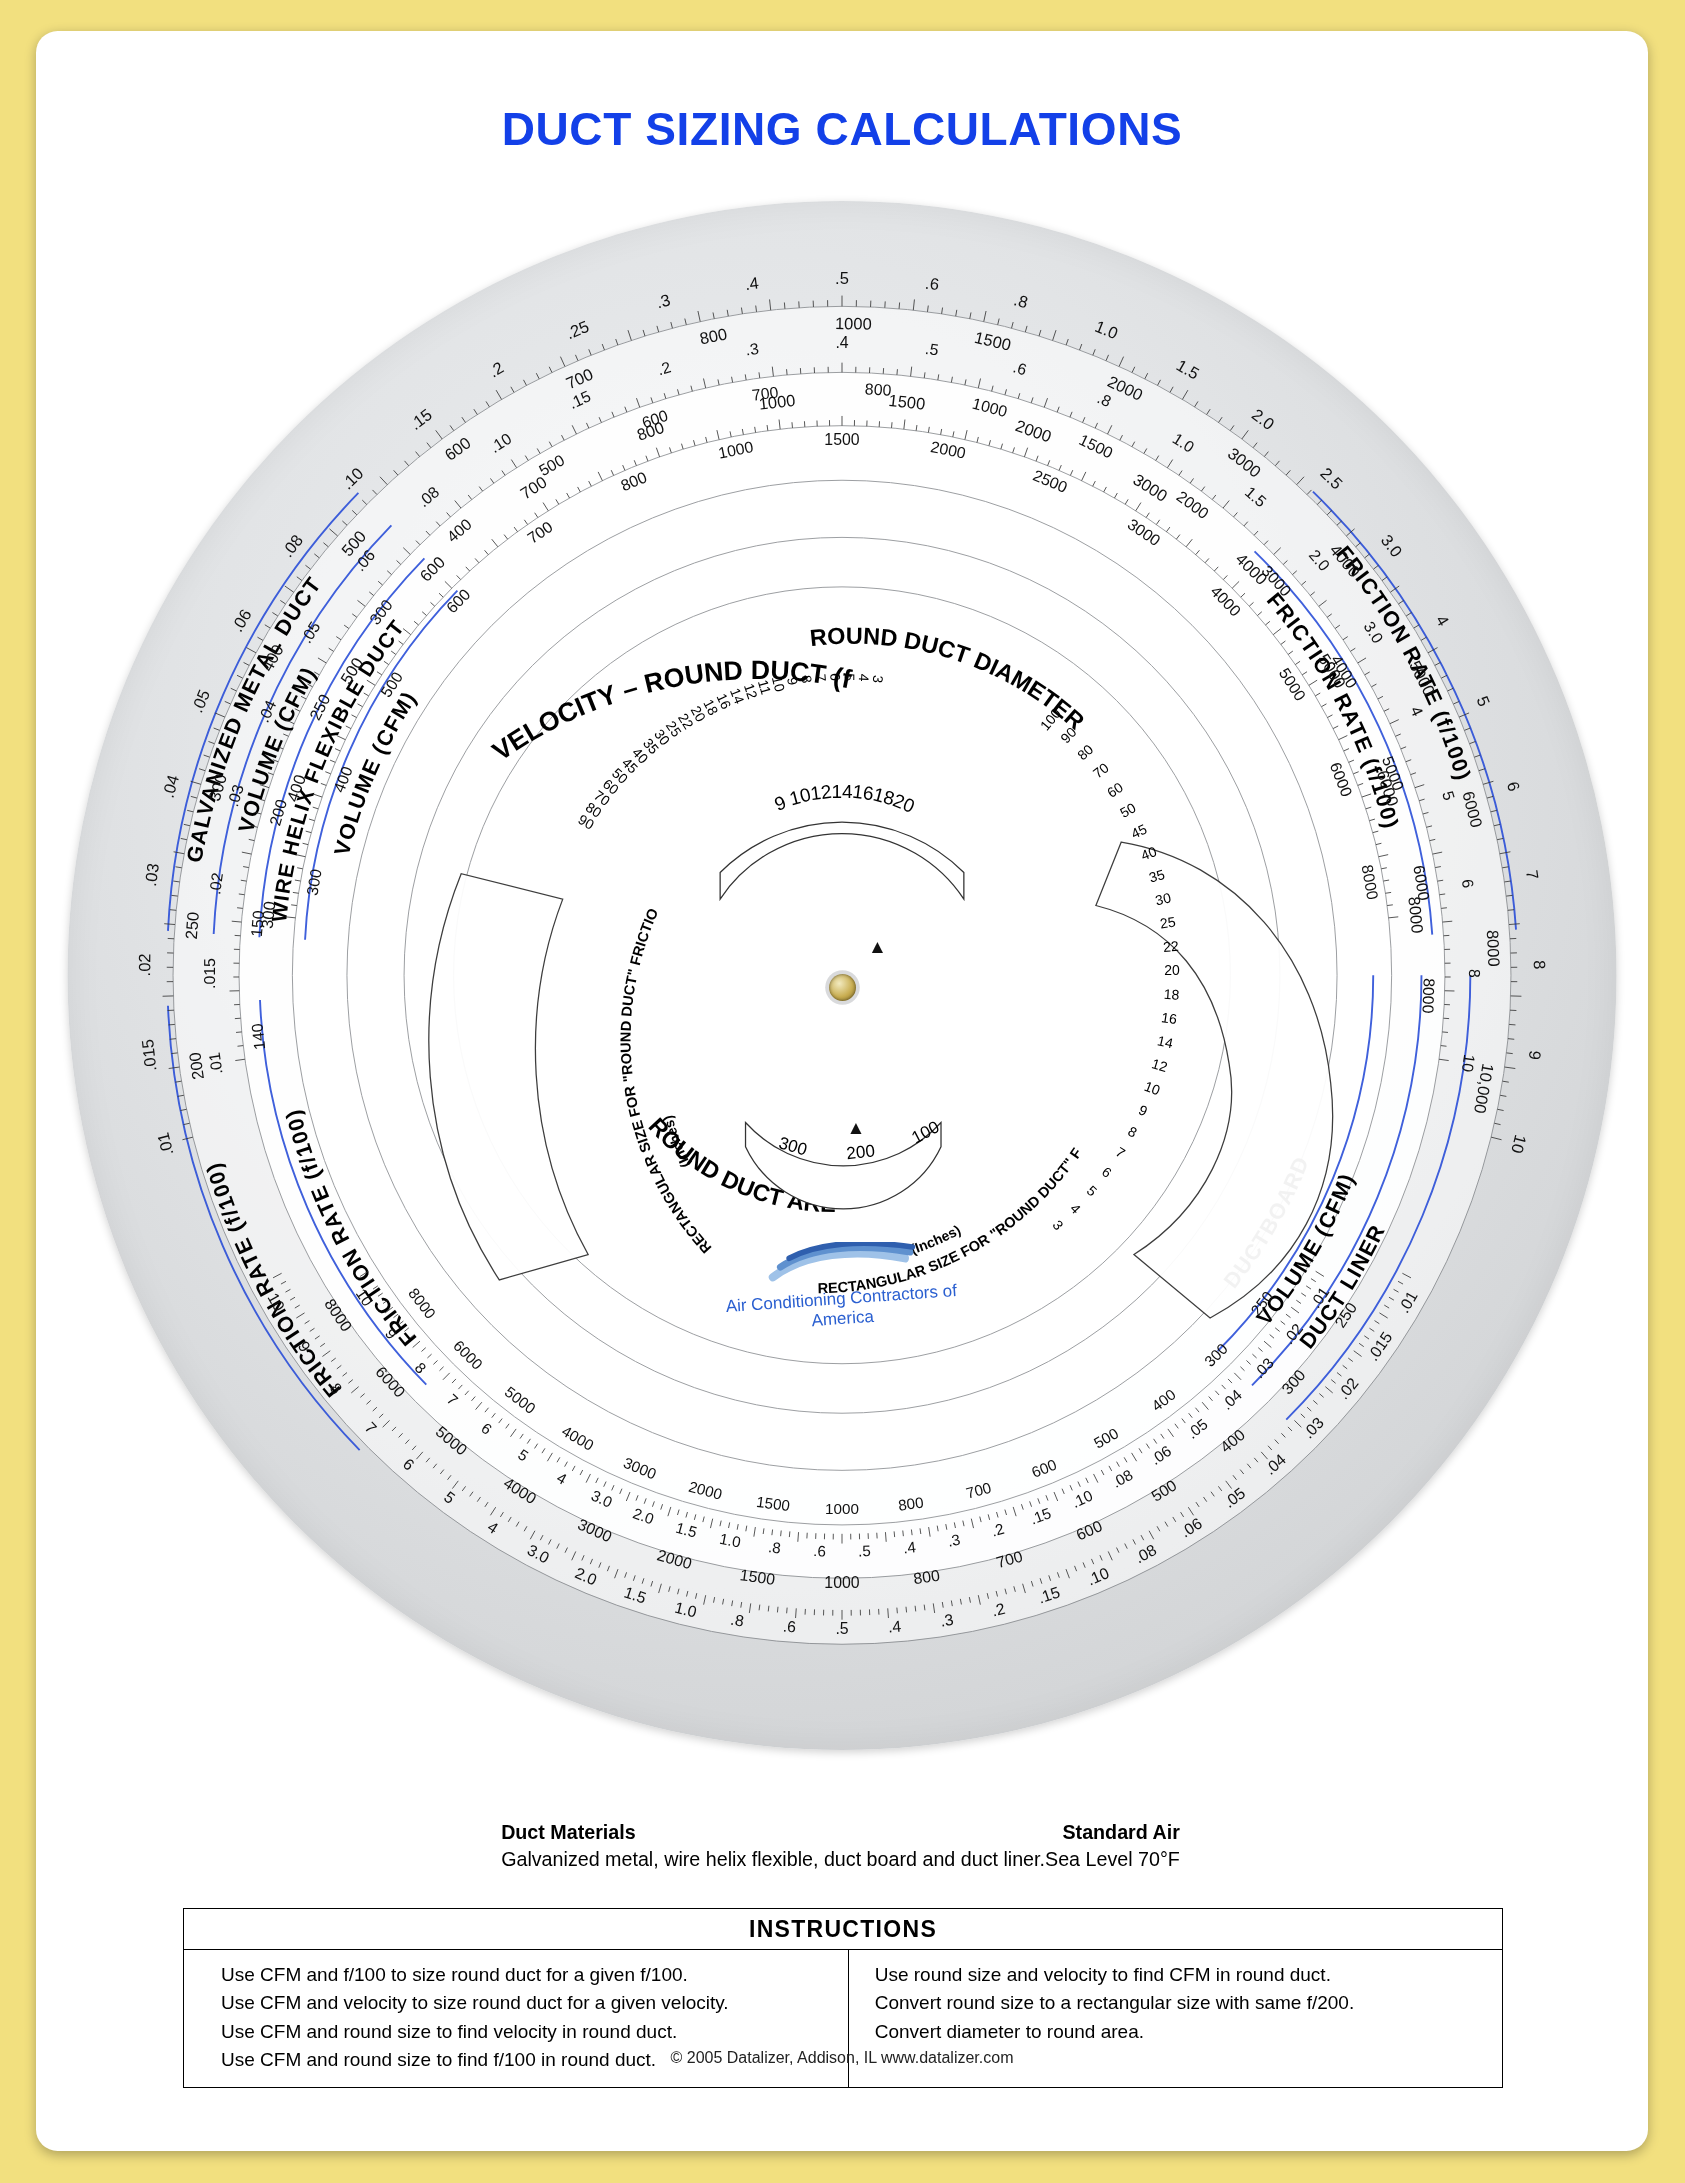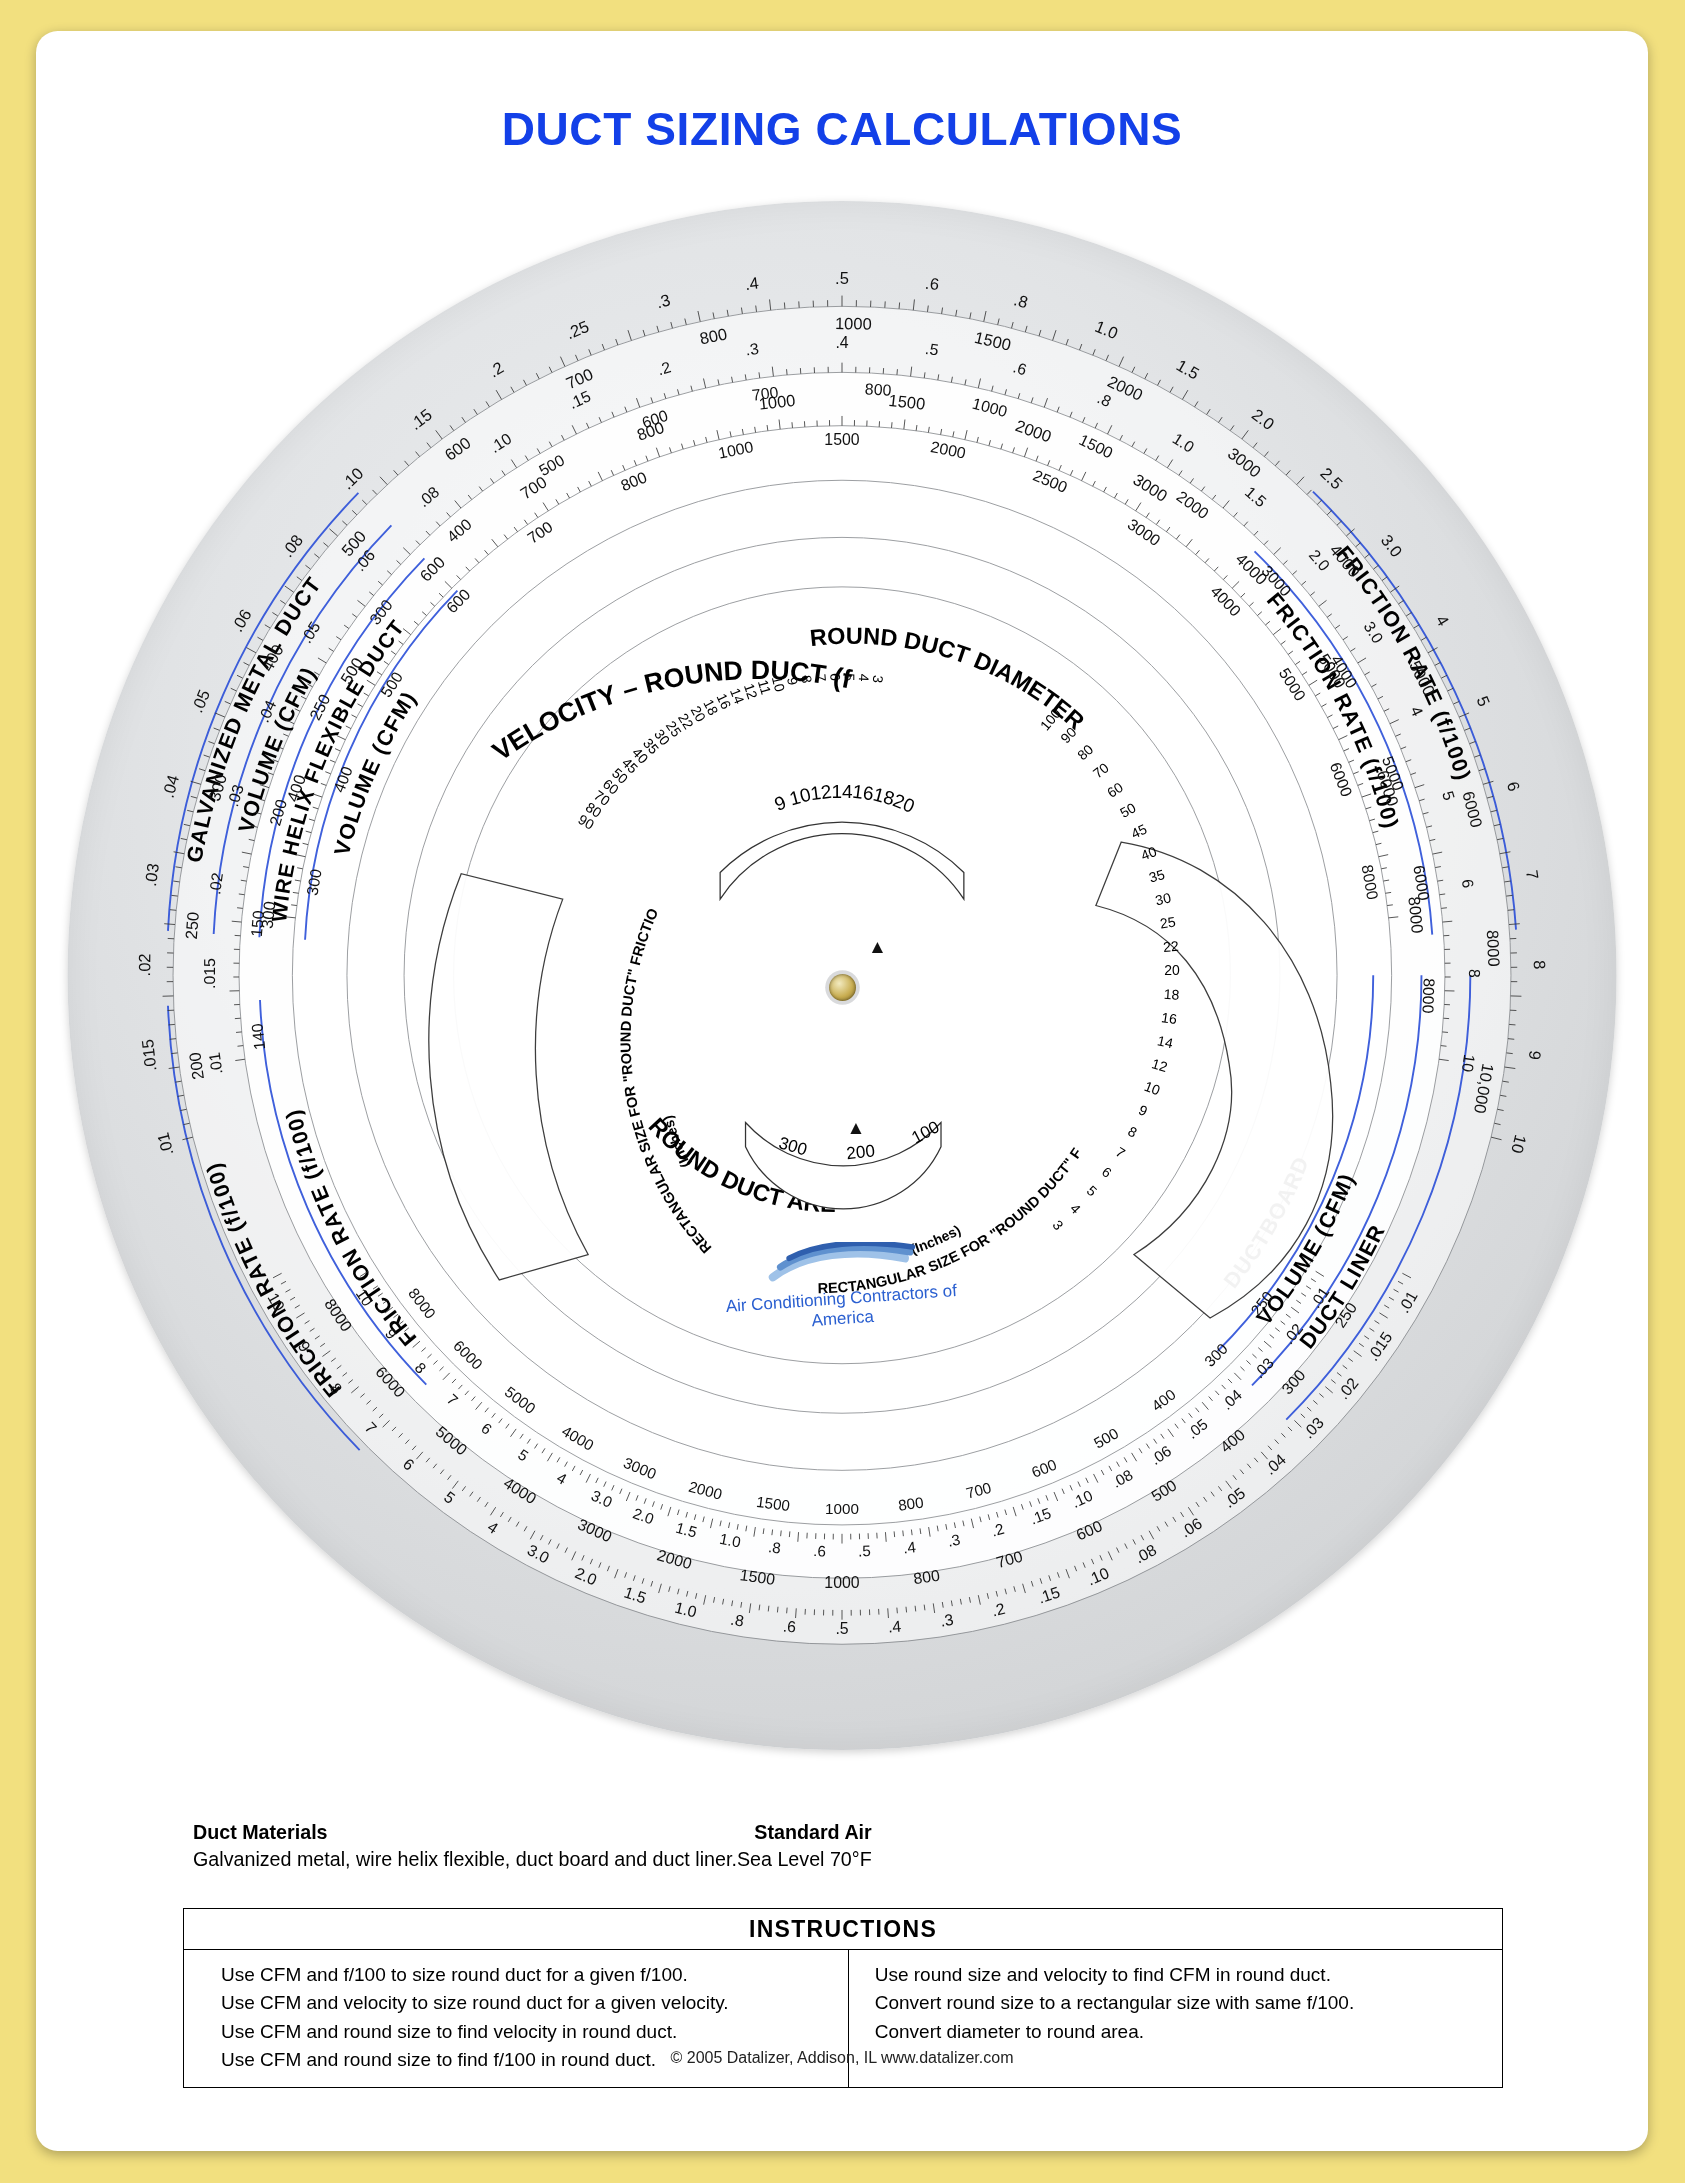--- a/index.html
+++ b/index.html
@@ -119,21 +119,21 @@
     left: 0;
     top: 1790px;
     width: 100%;
   }
   .matrow {
     position: absolute;
     left: 157px;
     top: 0;
     width: 1295px;
     display: flex;
-    justify-content: flex-start;
+    justify-content: center;
     align-items: flex-start;
   }
   .matrow .lft b, .matrow .rgt b { font-size: 19.7px; }
   .matrow .lft div, .matrow .rgt div { font-size: 19.7px; margin-top: 4.4px; }
   .matrow .rgt { text-align: right; }
 
   .instr {
     position: absolute;
     left: 147px;
     top: 87px;
@@ -1385,21 +1385,21 @@
       <div class="instr-head">INSTRUCTIONS</div>
       <div class="instr-body">
         <div class="instr-col">
           <div>Use CFM and f/100 to size round duct for a given f/100.</div>
           <div>Use CFM and velocity to size round duct for a given velocity.</div>
           <div>Use CFM and round size to find velocity in round duct.</div>
           <div>Use CFM and round size to find f/100 in round duct.</div>
         </div>
         <div class="instr-col">
           <div>Use round size and velocity to find CFM in round duct.</div>
-          <div>Convert round size to a rectangular size with same f/100.</div>
+          <div>Convert round size to a rectangular size with same f/200.</div>
           <div>Convert diameter to round area.</div>
         </div>
       </div>
     </div>
 
     <div class="copyright">© 2005 Datalizer, Addison, IL  www.datalizer.com</div>
   </div>
 </div>
 
 

